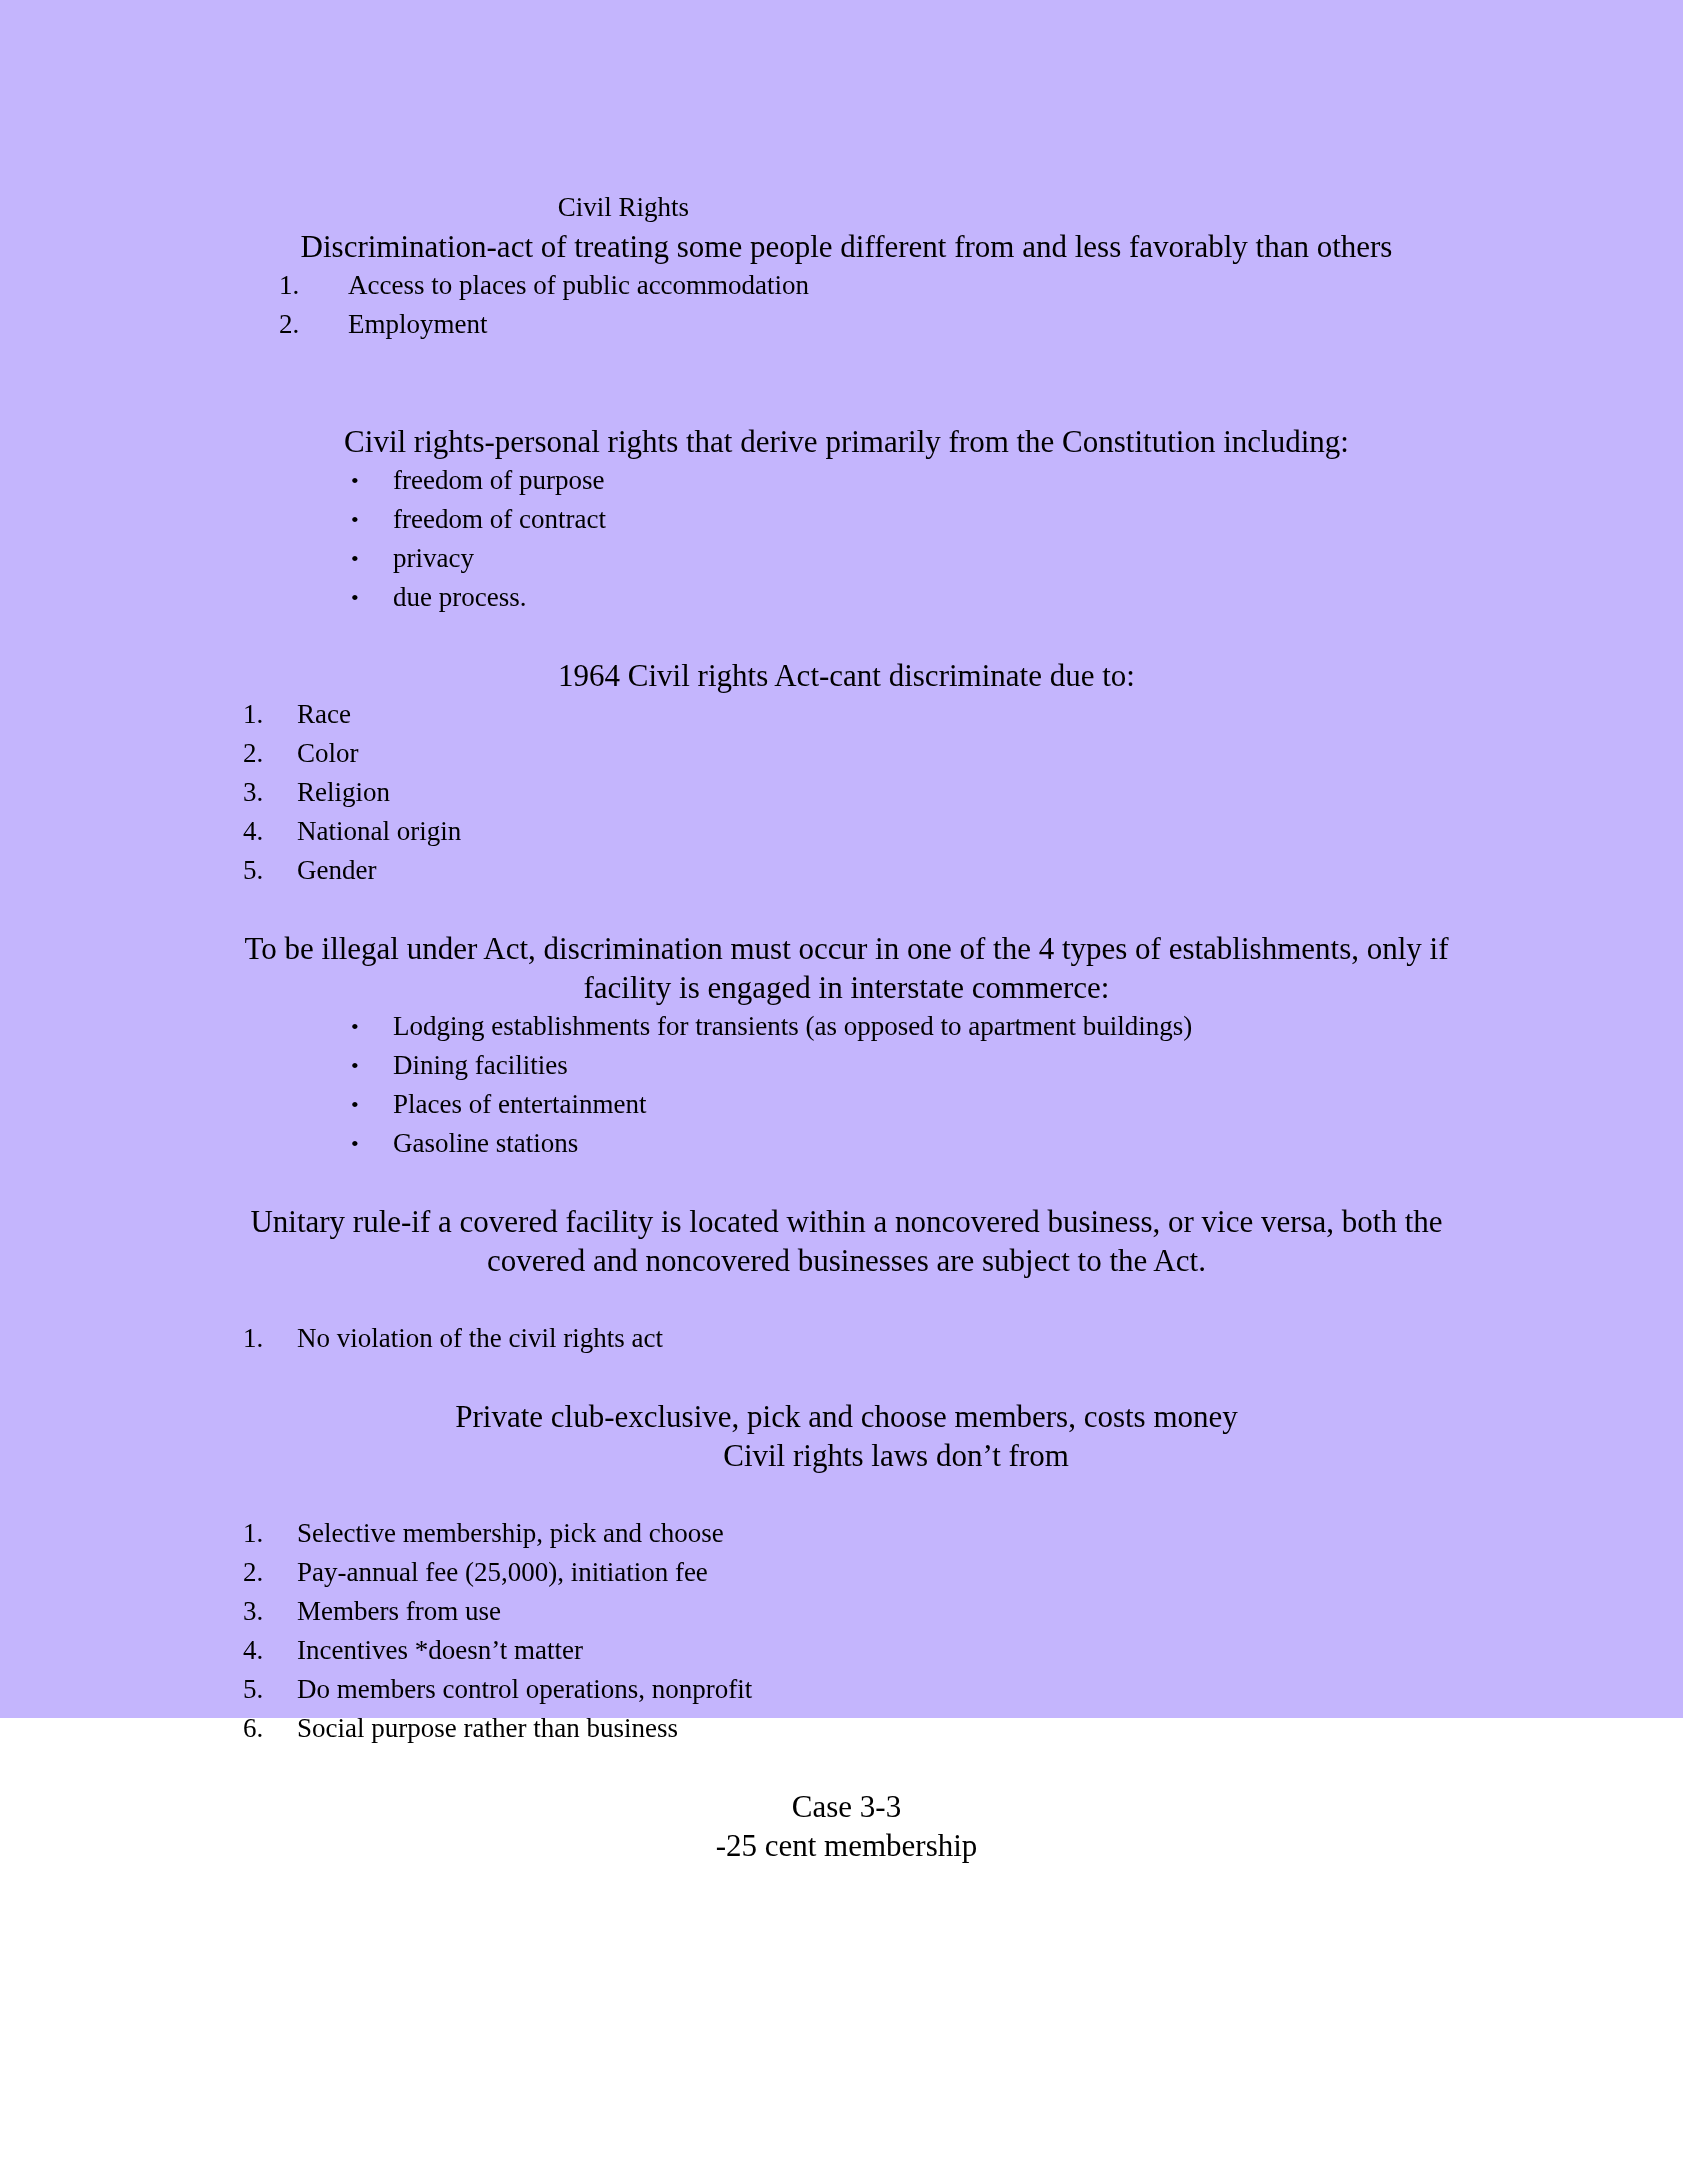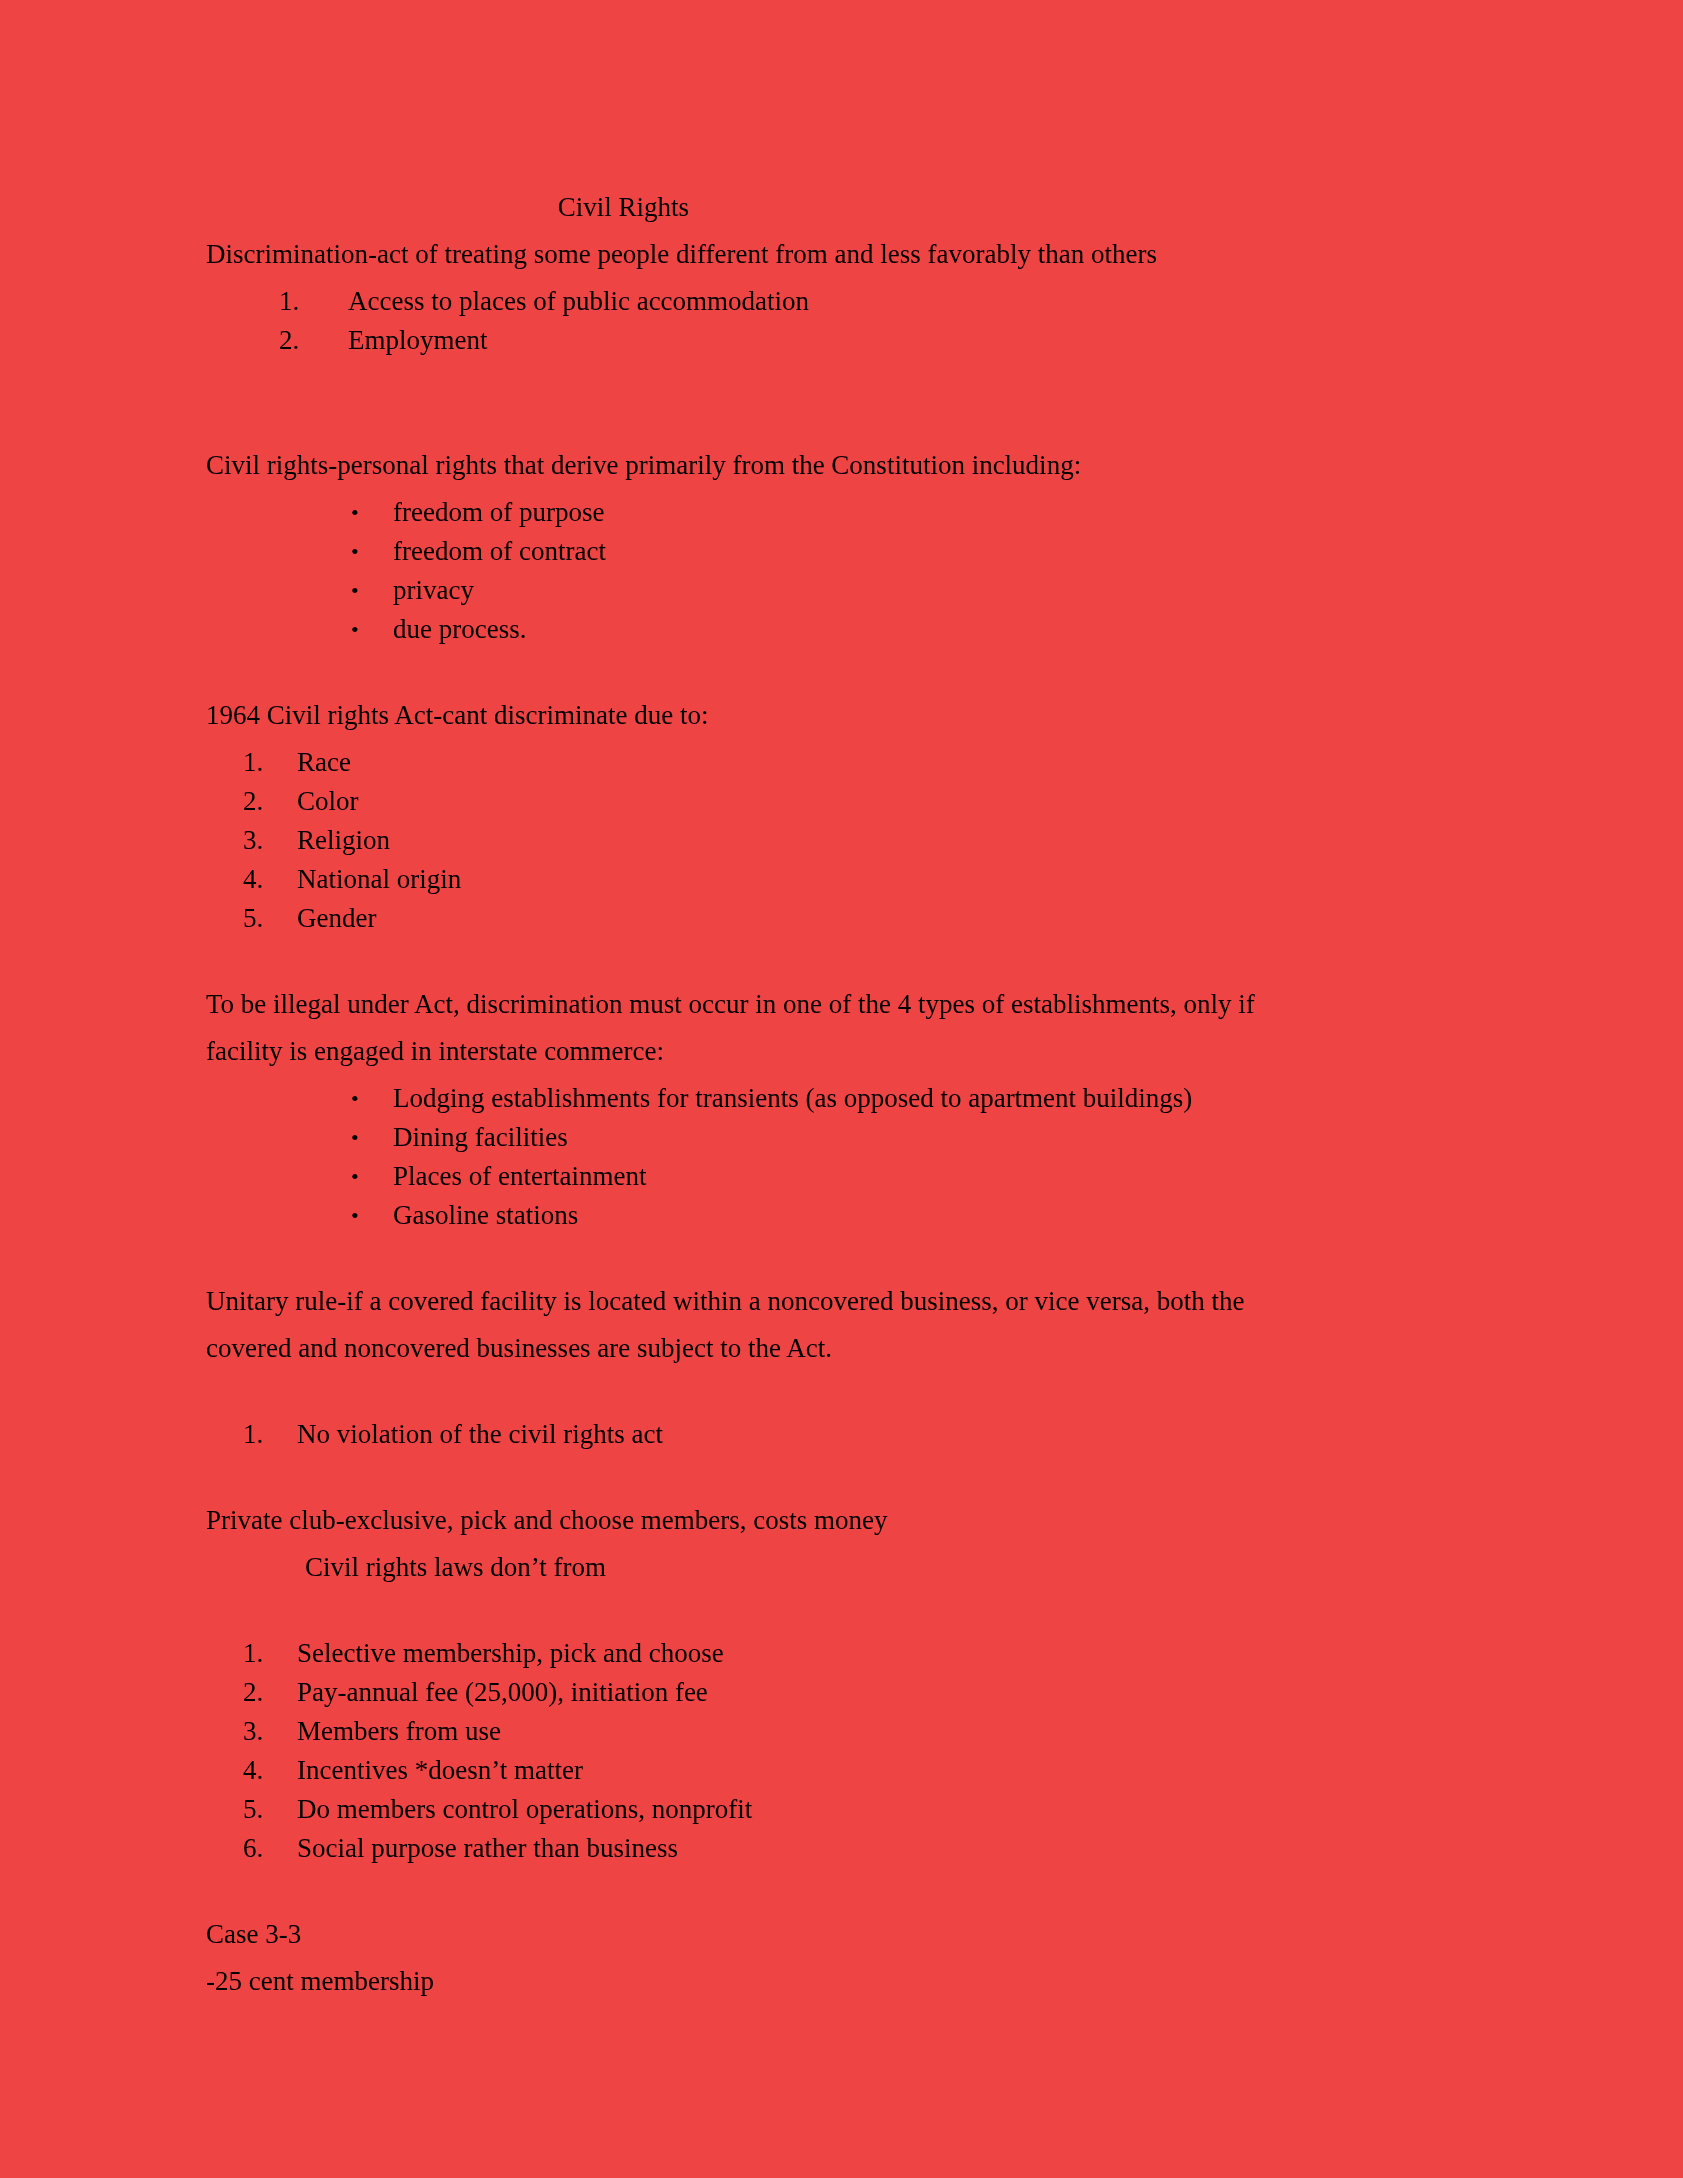--- a/index.html
+++ b/index.html
@@ -12,45 +12,45 @@
     width: 1683px;
     height: 2178px;
     font-family: "Liberation Serif", "DejaVu Serif", serif;
     color: #000000;
     -webkit-font-smoothing: antialiased;
   }
 
   .page {
     position: relative;
     width: 1683px;
-    height: 2178px;
-    background: #ef4444;
+    height: 1718px;
+    background: #c4b5fd;
     box-sizing: border-box;
     padding: 188px 198px 0 198px;
   }
 
   .doc {
     width: 1297px;
     font-size: 27px;
     line-height: 39px;
   }
 
   .title {
     text-align: center;
     width: 851px;
     margin: 0 0 0 0;
     font-size: 27px;
     line-height: 39px;
   }
 
   p.para {
-    margin: 8px;
-    font-size: 27px;
-    line-height: 39px;
-    text-align: left;
+    margin: 0;
+    font-size: 31px;
+    line-height: 39px;
+    text-align: center;
   }
 
   .blank {
     height: 39px;
     line-height: 39px;
     font-size: 27px;
   }
 
   
   ol.num-list {

